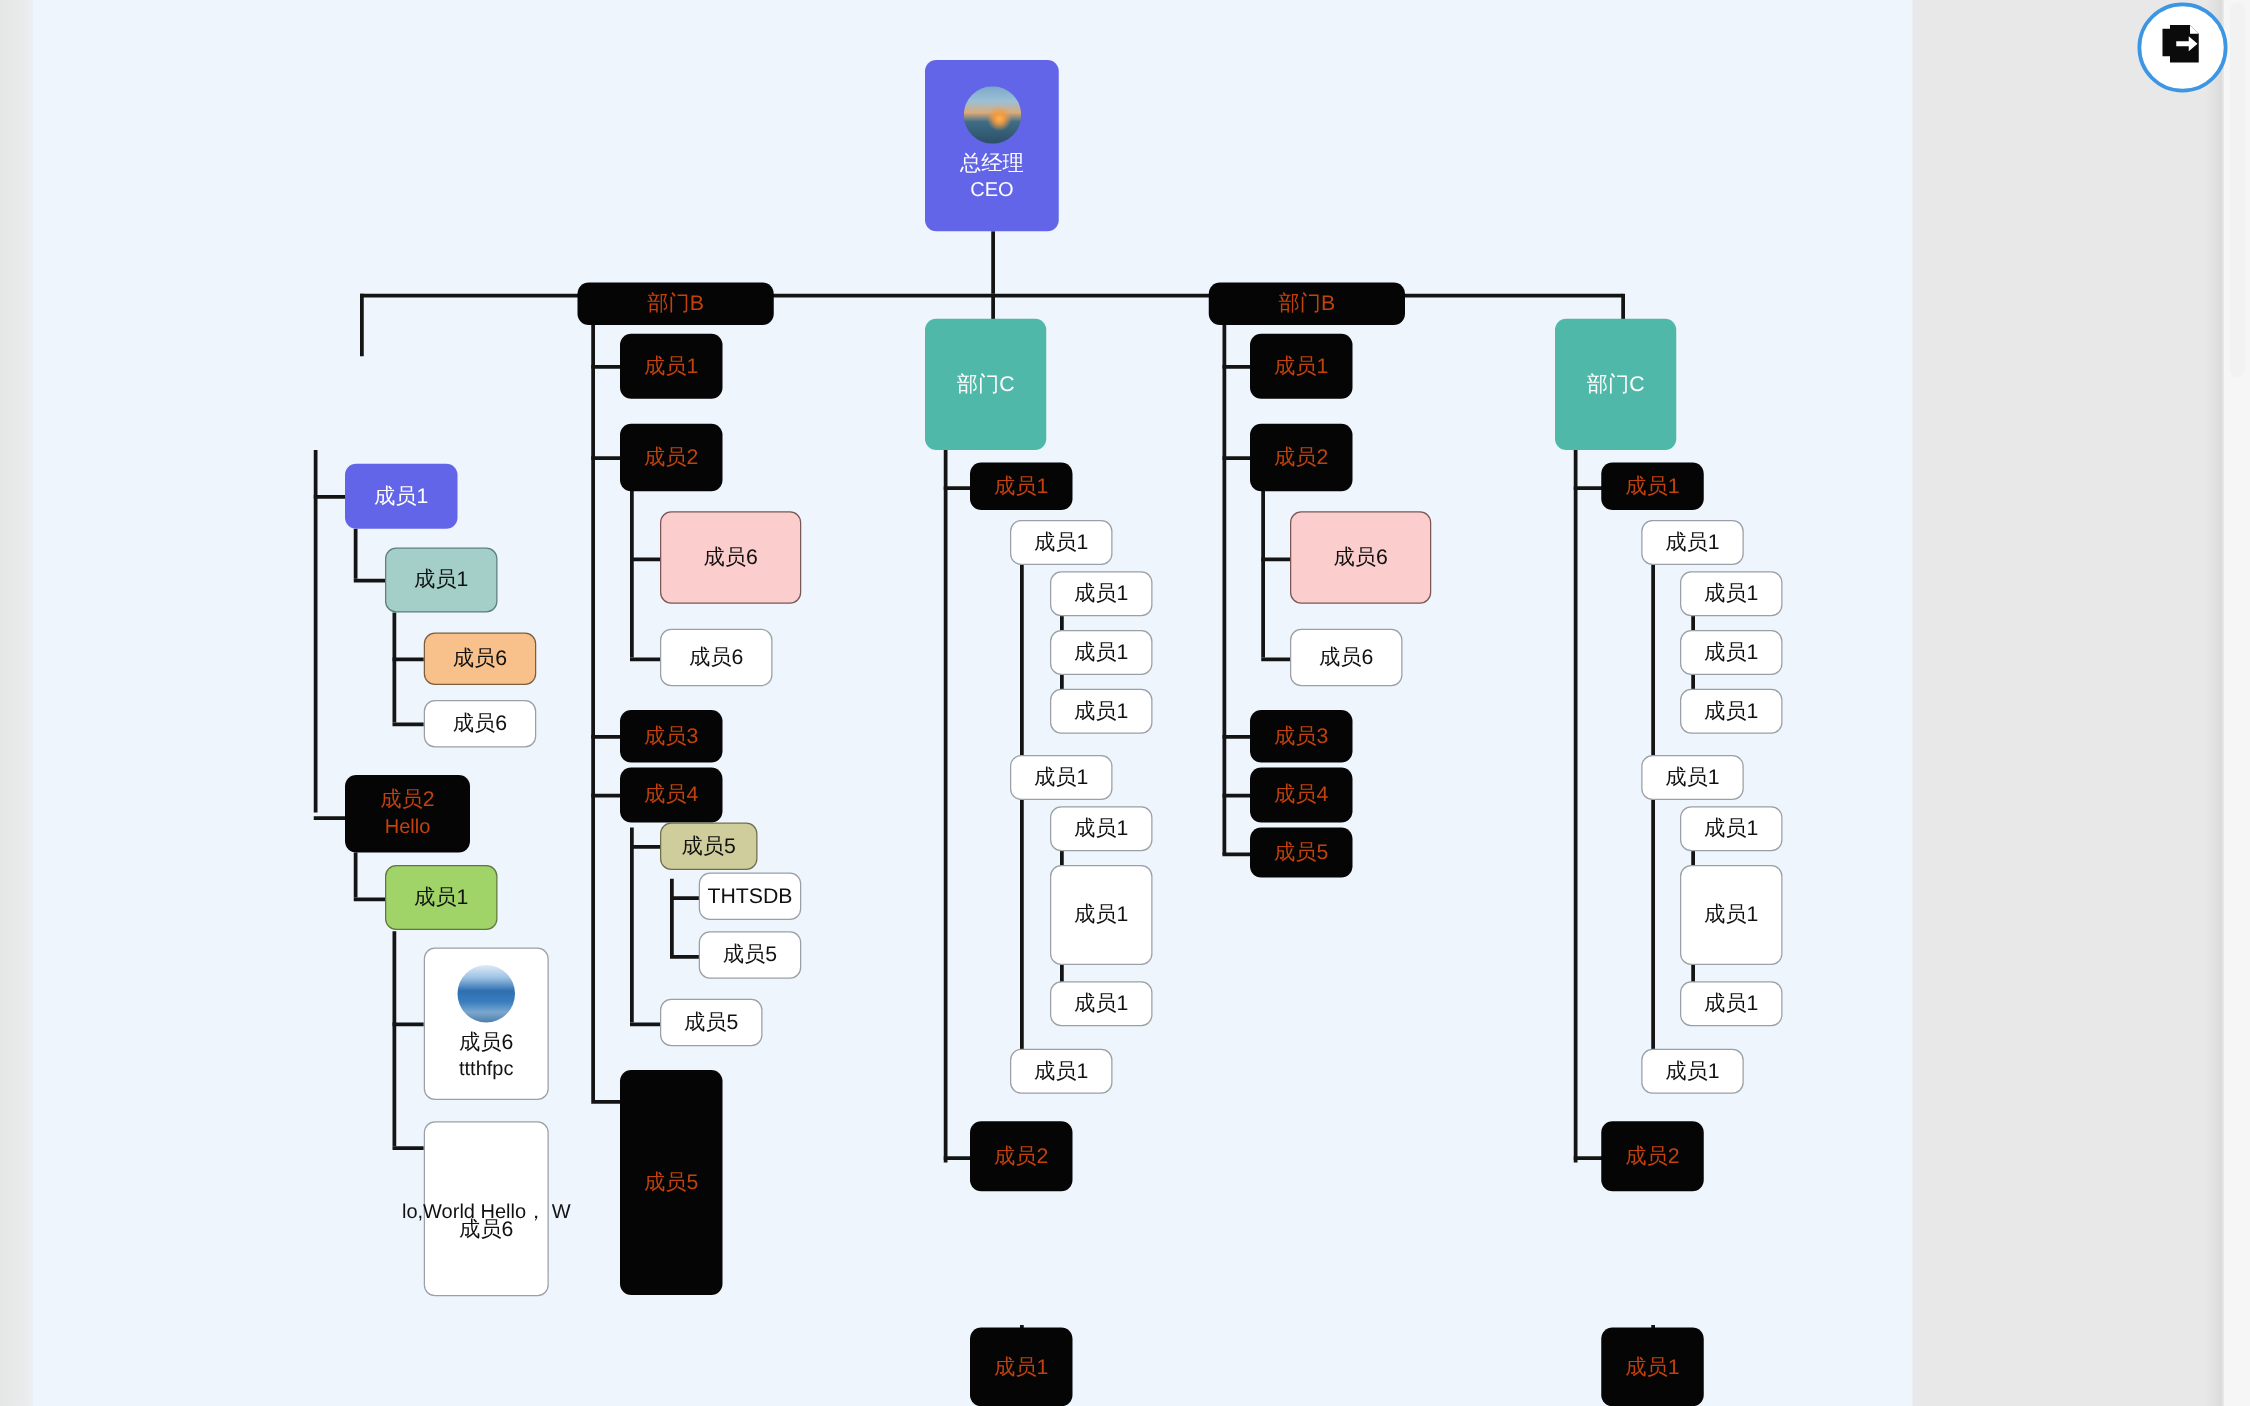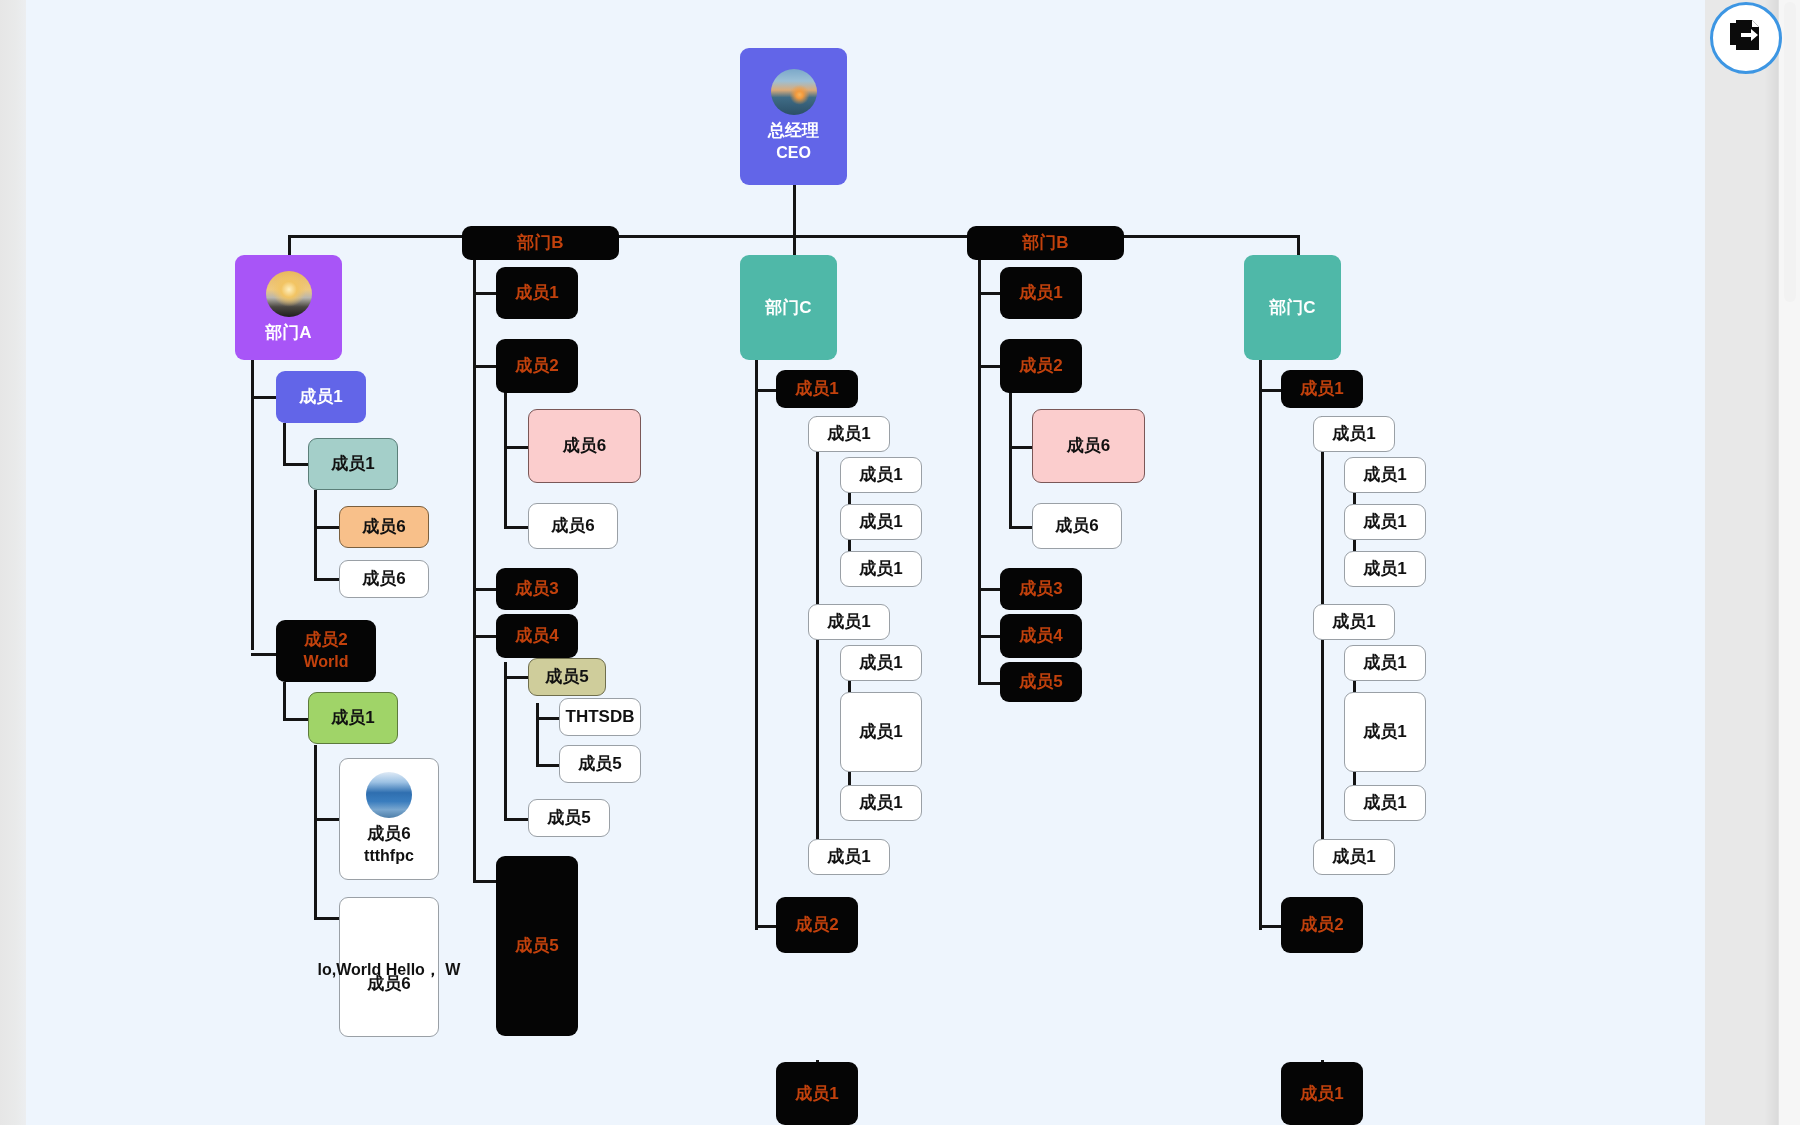--- a/index.html
+++ b/index.html
@@ -37,24 +37,23 @@
     border-radius: 6px;
   }
   .right-edge-shadow{
     position:absolute; right:22px; top:0; width:14px; height:1125px;
     background: linear-gradient(to right, rgba(0,0,0,0) 0%, rgba(0,0,0,0.06) 100%);
   }
 
   .canvas {
     position: absolute;
     left: 26px; top: 0;
-    width: 1679px; height: 1125px;
+    width: 1504px; height: 1125px;
     background: #eef5fd;
     overflow: hidden;
-    font-weight: bold;
   }
 
   
   .export-btn {
     position: absolute;
     left: 1710px; top: 2px;
     width: 72px; height: 72px;
     border-radius: 50%;
     background: #ffffff;
     border: 3px solid #3d96e3;
@@ -220,44 +219,40 @@
     <div class="ln lnh" style="left:1327px; top:732px; width:25px;"></div>
     <div class="ln lnh" style="left:1327px; top:802px; width:25px;"></div>
     <div class="ln lnv" style="left:1295px; top:1060px; height:65px;"></div>
 
     <div class="node n-purple" style="left:714px; top:48px; width:107px; height:137px;">
       <div class="avatar av-ceo"></div>
       <div class="title">总经理</div>
       <div class="sub">CEO</div>
     </div>
 
-    <div class="node n-violet" style="left:209px; top:255px; width:107px; height:105px;">
-      <div class="avatar av-beach"></div>
-      <div class="title">部门A</div>
-    </div>
 
     <div class="node n-purple" style="left:250px; top:371px; width:90px; height:52px;">
       <div class="title">成员1</div>
     </div>
 
     <div class="node n-mint" style="left:282px; top:438px; width:90px; height:52px;">
       <div class="title">成员1</div>
     </div>
 
     <div class="node n-orange" style="left:313px; top:506px; width:90px; height:42px;">
       <div class="title">成员6</div>
     </div>
 
     <div class="node n-white" style="left:313px; top:560px; width:90px; height:38px;">
       <div class="title">成员6</div>
     </div>
 
     <div class="node n-black" style="left:250px; top:620px; width:100px; height:62px;">
       <div class="title">成员2</div>
-      <div class="sub">World</div>
+      <div class="sub">Hello</div>
     </div>
 
     <div class="node n-green" style="left:282px; top:692px; width:90px; height:52px;">
       <div class="title">成员1</div>
     </div>
 
     <div class="node n-white" style="left:313px; top:758px; width:100px; height:122px;">
       <div class="avatar av-lake"></div>
       <div class="title">成员6</div>
       <div class="sub">ttthfpc</div>

